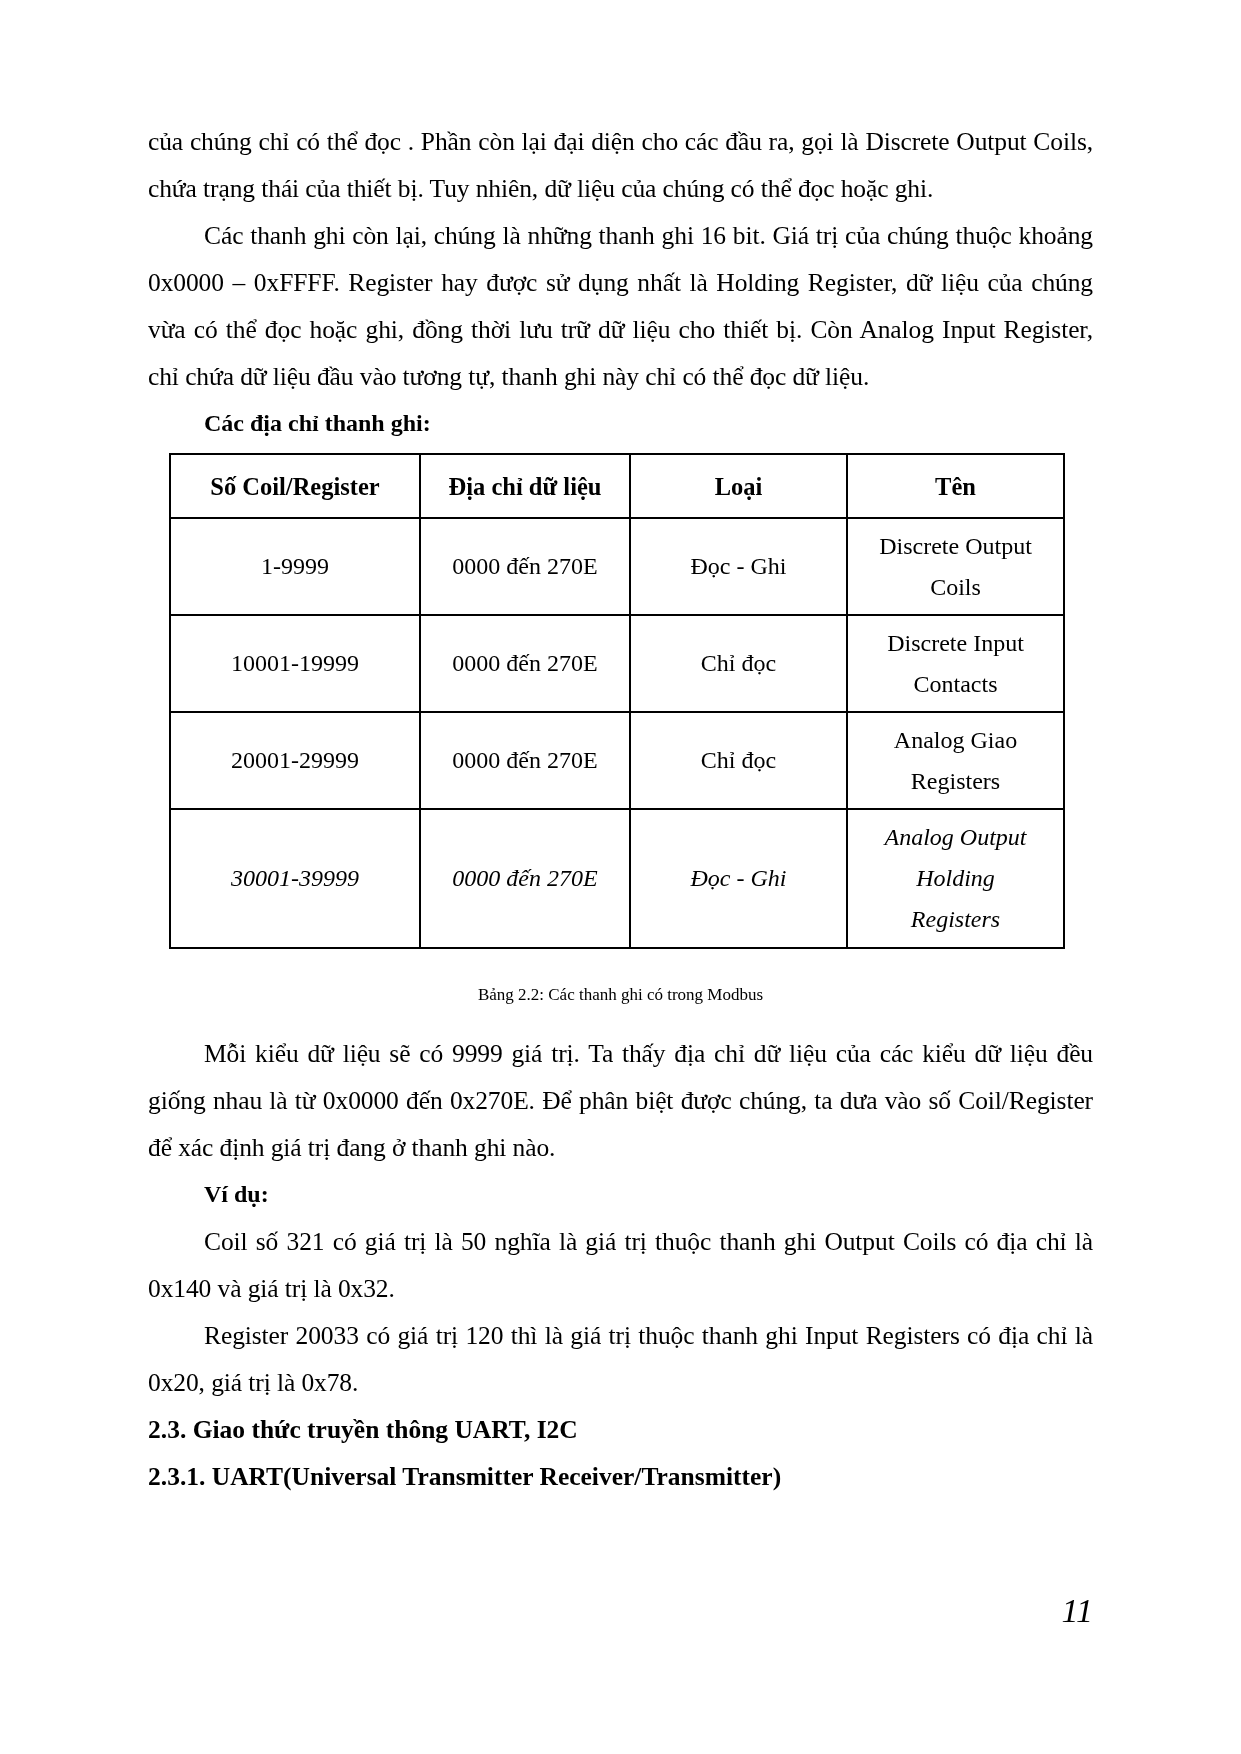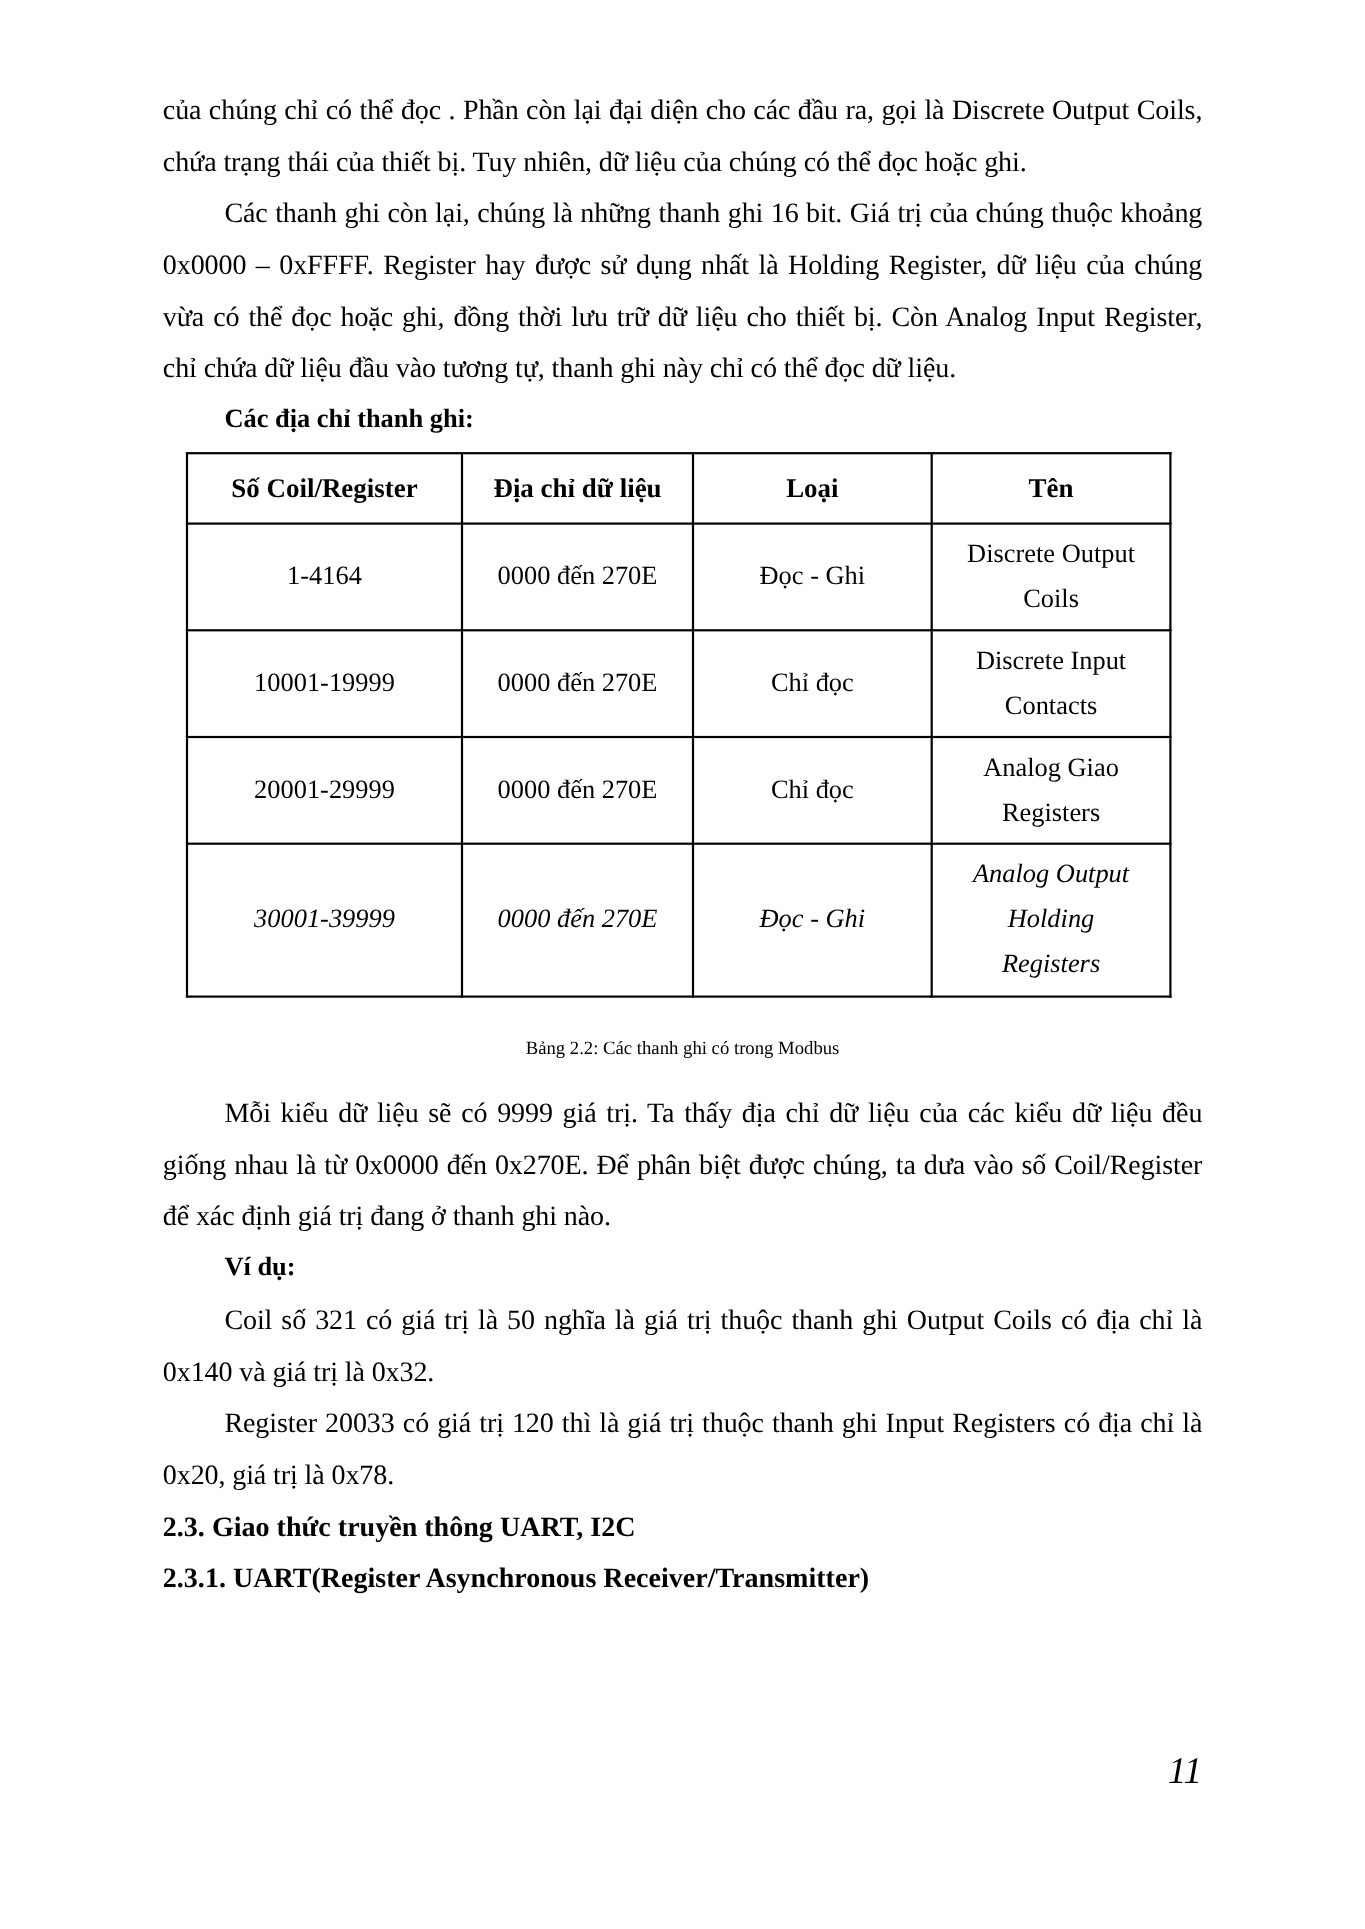--- a/index.html
+++ b/index.html
@@ -15,21 +15,21 @@
     position: relative;
     overflow: hidden;
   }
   .page {
     position: absolute;
     left: 0;
     top: 0;
     width: 1241px;
     height: 1754px;
     box-sizing: border-box;
-    padding: 76px 148px 0 148px;
+    padding: 118px 148px 0 148px;
   }
   .content {
     width: 945px;
     position: relative;
   }
   p.body-text {
     margin: 0;
     font-size: 25.5px;
     line-height: 47px;
     text-align: justify;
@@ -124,21 +124,21 @@
       <thead>
         <tr>
           <th class="col-1">Số Coil/Register</th>
           <th class="col-2">Địa chỉ dữ liệu</th>
           <th class="col-3">Loại</th>
           <th class="col-4">Tên</th>
         </tr>
       </thead>
       <tbody>
         <tr>
-          <td>1-4164</td>
+          <td>1-9999</td>
           <td>0000 đến 270E</td>
           <td>Đọc - Ghi</td>
           <td>
             <span class="cell-name">Discrete Output</span>
             <span class="cell-name">Coils</span>
           </td>
         </tr>
         <tr>
           <td>10001-19999</td>
           <td>0000 đến 270E</td>
@@ -177,18 +177,18 @@
     <p class="body-text indent">Mỗi kiểu dữ liệu sẽ có 9999 giá trị. Ta thấy địa chỉ dữ liệu của các kiểu dữ liệu đều giống nhau là từ  0x0000 đến 0x270E. Để phân biệt được chúng, ta dưa vào số Coil/Register để xác định giá trị đang ở thanh ghi nào.</p>
 
     <p class="bold-head">Ví dụ:</p>
 
     <p class="body-text indent">Coil số 321 có giá trị là 50 nghĩa là giá trị thuộc thanh ghi Output Coils có địa chỉ là 0x140 và giá trị là 0x32.</p>
 
     <p class="body-text indent">Register 20033 có giá trị 120 thì là giá trị thuộc thanh ghi Input Registers có địa chỉ là 0x20, giá trị là 0x78.</p>
 
     <p class="section-head">2.3. Giao thức truyền thông UART, I2C</p>
 
-    <p class="section-head">2.3.1. UART(Register Asynchronous Receiver/Transmitter)</p>
+    <p class="section-head">2.3.1. UART(Universal Transmitter Receiver/Transmitter)</p>
 
   </div>
 
   <div class="page-number">11</div>
 </div>
 
 </body></html>

